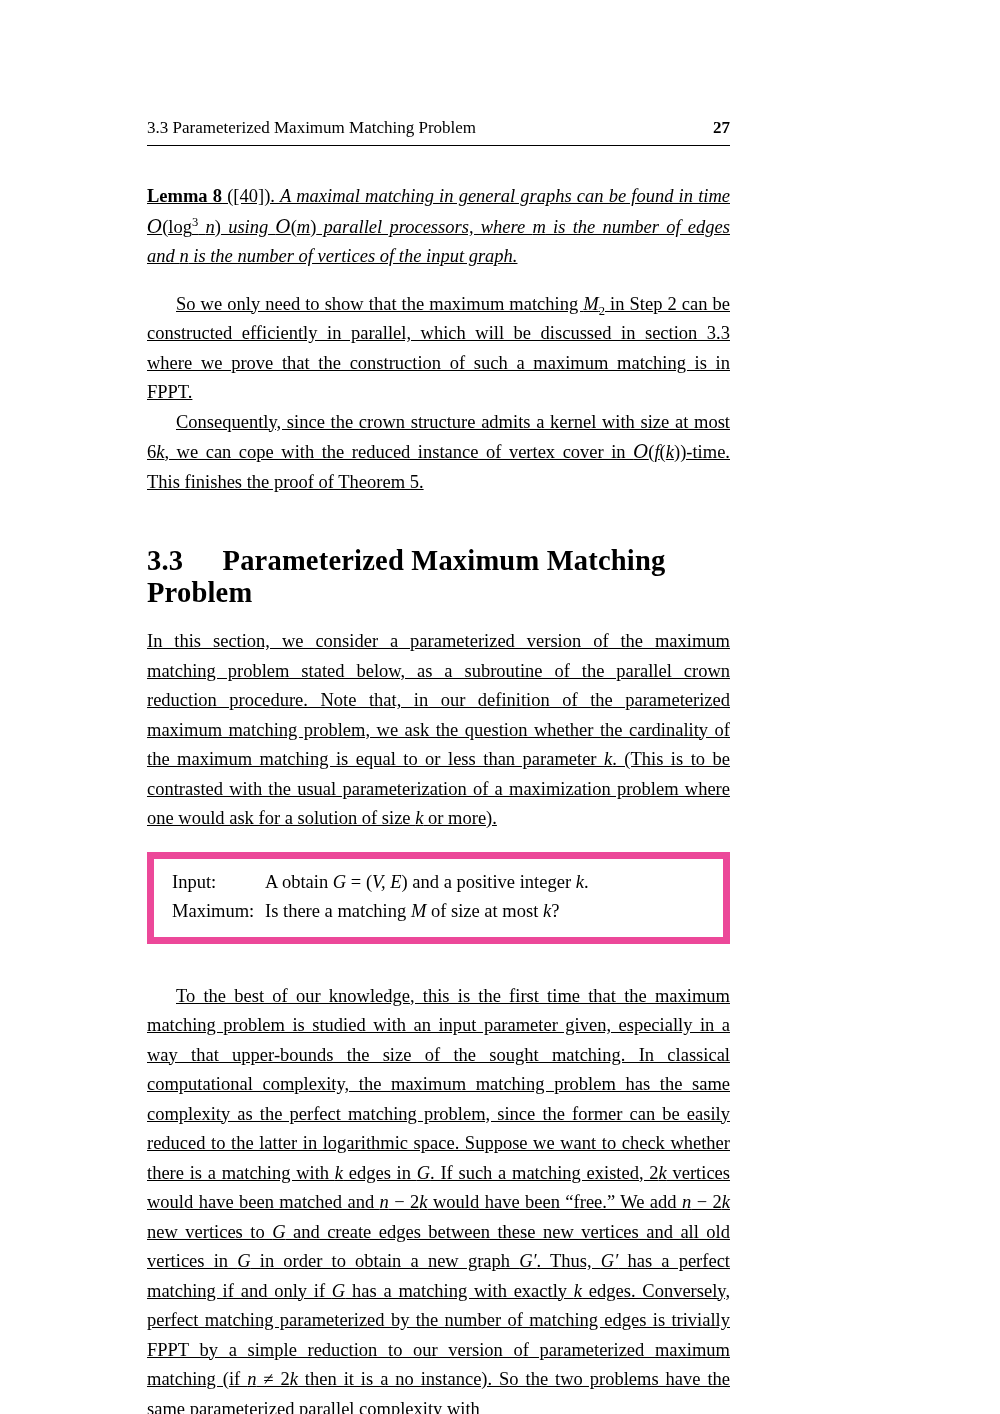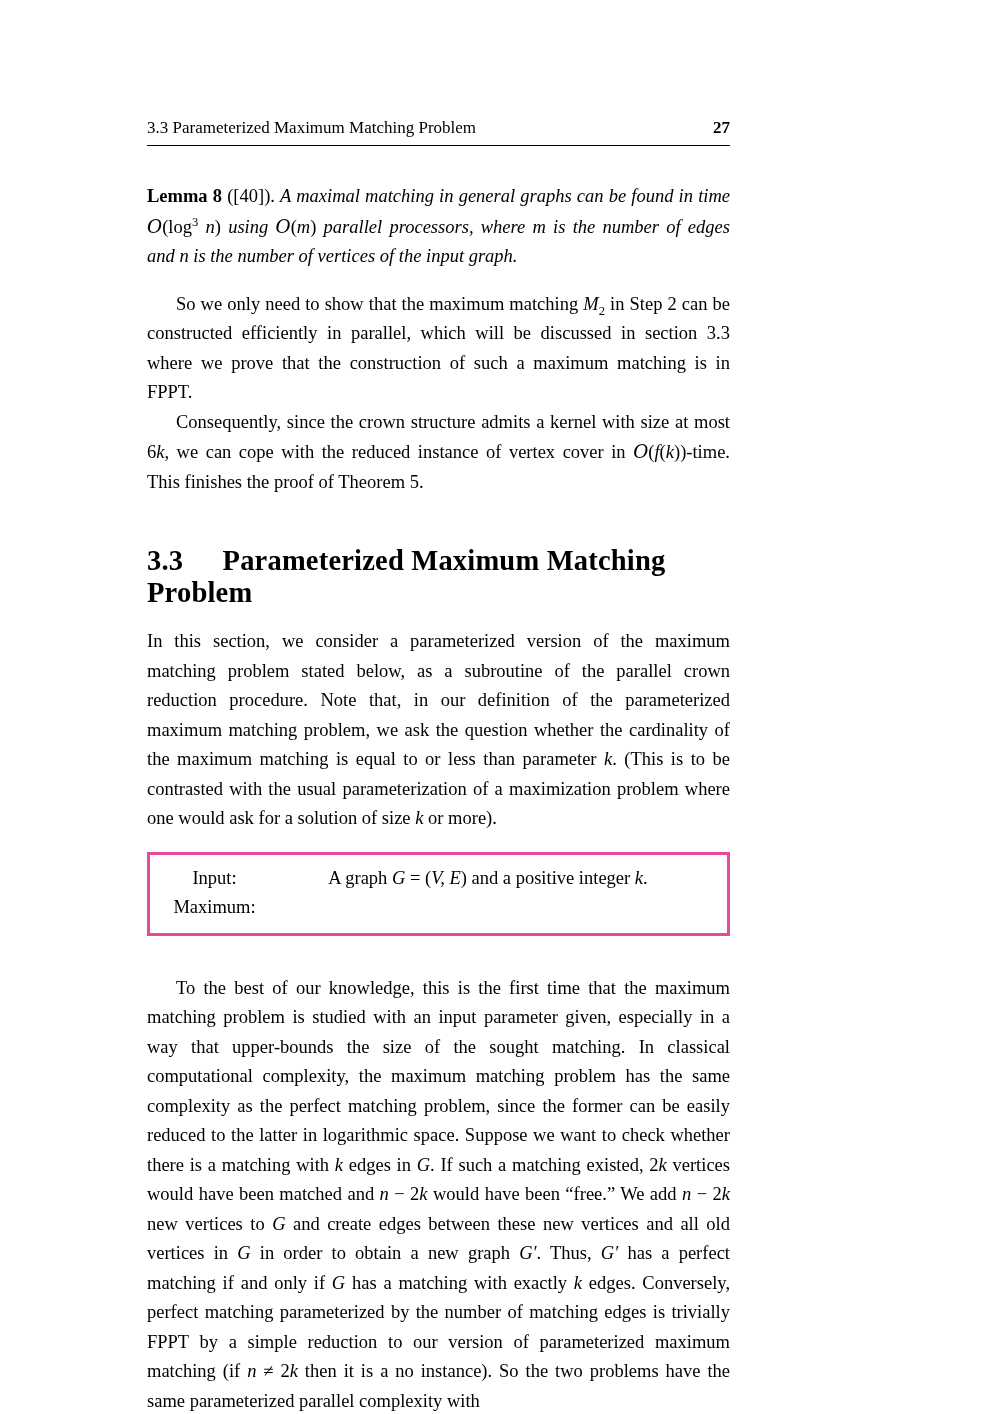--- a/index.html
+++ b/index.html
@@ -21,35 +21,35 @@
     border-bottom: 1px solid #000;
     padding-bottom: 7px;
     font-size: 17px;
   }
   .rh-right { font-weight: bold; }
   .content { padding-top: 36px; }
   .para {
     font-size: 18.5px;
     line-height: 29.5px;
     text-align: justify;
+    text-decoration: underline;
   }
   .para.indent { text-indent: 29px; }
   .lemma { margin-bottom: 18px; }
   .theorem { margin-top: 16px; }
   .section-heading {
     margin-top: 48px; margin-bottom: 18px;
     font-size: 28.5px; font-weight: bold;
     letter-spacing: 0.2px;
   }
   .sec-num { margin-right: 32px; }
   .problem-box {
-    border: 3px solid #ec4899;
+    border: 7px solid #ec4899;
     margin-top: 18px;
     padding: 9px 12px 11px 18px;
-    text-align: center;
   }
   .pb-row { display: flex; font-size: 18.5px; line-height: 29px; }
   .pb-label { width: 93px; flex: none; }
   .pb-text { flex: 1; }
   .para-discussion { margin-top: 38px; }
   
   .b { font-weight: bold; }
   .i { font-style: italic; }
   .mi { font-style: italic; }
   .cal { font-style: italic; font-family: "DejaVu Serif", serif; }
@@ -77,24 +77,25 @@
     <h2 class="section-heading">
       <span class="sec-num">3.3</span>
       <span class="sec-title">Parameterized Maximum Matching Problem</span>
     </h2>
 
     <p class="para"><span>In this section, we consider a parameterized version of the maximum matching problem stated below, as a subroutine of the parallel crown reduction procedure. Note that, in our definition of the parameterized maximum matching problem, we ask the question whether the cardinality of the maximum matching is equal to or less than parameter </span><span class="mi">k</span><span>. (This is to be contrasted with the usual parameterization of a maximization problem where one would ask for a solution of size </span><span class="mi">k</span><span> or more).</span></p>
 
     <div class="problem-box">
       <div class="pb-row">
         <span class="pb-label">Input:</span>
-        <span class="pb-text"><span>A graph </span><span class="mi">G</span><span> = (</span><span class="mi">V, E</span><span>) and a positive integer </span><span class="mi">k</span><span>.</span></span>
+        <span class="pb-text"><span>A obtain </span><span class="mi">G</span><span> = (</span><span class="mi">V, E</span><span>) and a positive integer </span><span class="mi">k</span><span>.</span></span>
       </div>
       <div class="pb-row">
         <span class="pb-label">Maximum:</span>
+        <span class="pb-text"><span>Is there a matching </span><span class="mi">M</span><span> of size at most </span><span class="mi">k</span><span>?</span></span>
       </div>
       <div class="pb-row">
         <span class="pb-label"></span>
       </div>
     </div>
 
     <p class="para indent para-discussion"><span>To the best of our knowledge, this is the first time that the maximum matching problem is studied with an input parameter given, especially in a way that upper-bounds the size of the sought matching. In classical computational complexity, the maximum matching problem has the same complexity as the perfect matching problem, since the former can be easily reduced to the latter in logarithmic space. Suppose we want to check whether there is a matching with </span><span class="mi">k</span><span> edges in </span><span class="mi">G</span><span>. If such a matching existed, 2</span><span class="mi">k</span><span> vertices would have been matched and </span><span class="mi">n</span><span> − 2</span><span class="mi">k</span><span> would have been “free.” We add </span><span class="mi">n</span><span> − 2</span><span class="mi">k</span><span> new vertices to </span><span class="mi">G</span><span> and create edges between these new vertices and all old vertices in </span><span class="mi">G</span><span> in order to obtain a new graph </span><span class="mi">G′</span><span>. Thus, </span><span class="mi">G′</span><span> has a perfect matching if and only if </span><span class="mi">G</span><span> has a matching with exactly </span><span class="mi">k</span><span> edges. Conversely, perfect matching parameterized by the number of matching edges is trivially FPPT by a simple reduction to our version of parameterized maximum matching (if </span><span class="mi">n</span><span> ≠ 2</span><span class="mi">k</span><span> then it is a no instance). So the two problems have the same parameterized parallel complexity with</span></p>
 
   </div>
 </div>

